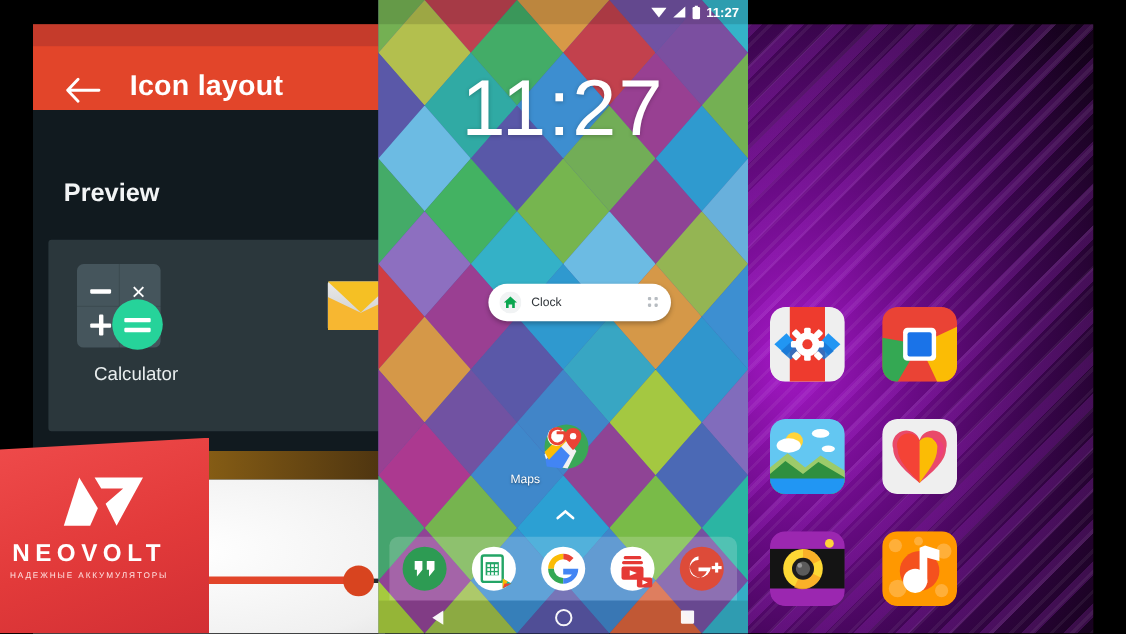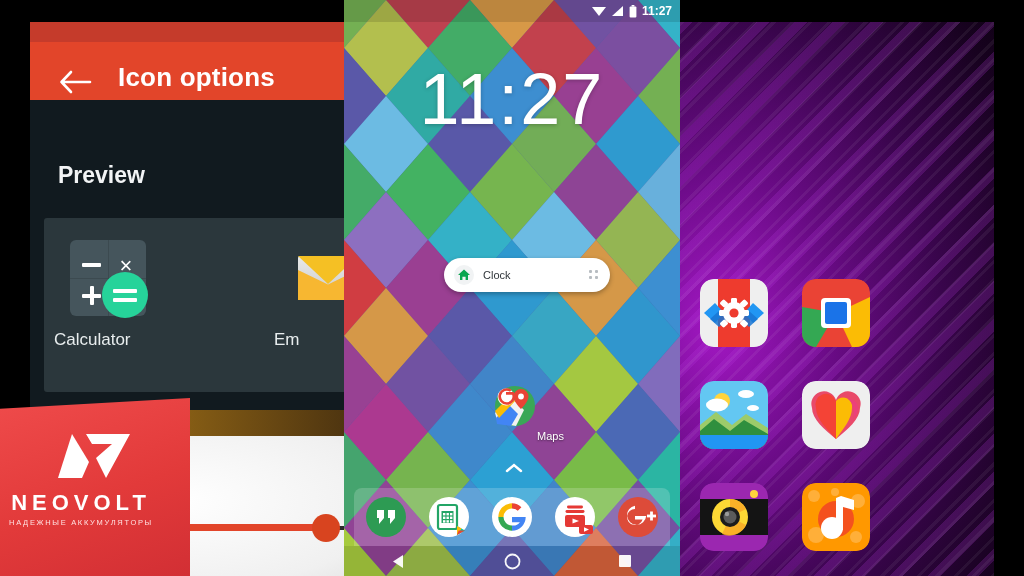--- a/index.html
+++ b/index.html
@@ -17,21 +17,21 @@
                  background:#c0392b; opacity:.85; }
   #back-arrow { position:absolute; left:28px; top:47px; width:34px; height:26px; }
   #appbar-title { position:absolute; left:88px; top:40px; color:#fff;
                   font-size:26px; font-weight:bold; letter-spacing:.2px; white-space:nowrap; }
   #preview-label { position:absolute; left:28px; top:140px; color:#f2f4f5;
                    font-size:23px; font-weight:bold; }
   #preview-card { position:absolute; left:14px; top:196px; width:330px; height:174px;
                   background:#2b373c; border-radius:3px; }
   .prev-cell { position:absolute; top:22px; width:108px; }
   .prev-icon { width:76px; height:76px; margin:0 auto; position:relative; }
-  .prev-name { text-align:left; color:#e8edee; font-size:17px; margin-top:14px;
+  .prev-name { text-align:right; color:#e8edee; font-size:17px; margin-top:14px;
                white-space:nowrap; overflow:hidden; }
 
   
   .calc-base { position:absolute; inset:0; background:#45555c; border-radius:6px; }
   .calc-v { position:absolute; left:50%; top:0; width:1px; height:100%; background:rgba(0,0,0,.12); }
   .calc-h { position:absolute; left:0; top:50%; width:100%; height:1px; background:rgba(0,0,0,.12); }
   .calc-minus { position:absolute; left:12px; top:23px; width:19px; height:4px; background:#fff; border-radius:1px;}
   .calc-plus-v { position:absolute; left:20px; top:46px; width:4px; height:19px; background:#fff; border-radius:1px;}
   .calc-plus-h { position:absolute; left:12px; top:54px; width:19px; height:4px; background:#fff; border-radius:1px;}
   .calc-x { position:absolute; left:45px; top:16px; width:22px; height:22px; color:#fff;
@@ -99,21 +99,21 @@
   #popup { position:absolute; left:100px; top:258px; width:166px; }
   .pop-row { position:relative; height:34px; margin-bottom:8px; background:#fff;
              border-radius:17px; display:flex; align-items:center; padding:0 10px;
              box-shadow:0 2px 5px rgba(0,0,0,.3); }
   .pop-ico { width:20px; height:20px; position:relative; flex:0 0 20px; margin-right:9px; }
   .pop-label { color:#30353a; font-size:11px; }
   .pop-grip { position:absolute; right:11px; top:12px; width:10px; height:10px; }
   .pop-grip span { position:absolute; width:3px; height:3px; background:#b7bcc1; border-radius:1px; }
 
   #maps-icon { position:absolute; left:150px; top:385px; width:42px; height:42px; }
-  #maps-label { position:absolute; left:120px; top:430px; width:100px; text-align:right;
+  #maps-label { position:absolute; left:120px; top:430px; width:100px; text-align:left;
                 color:#fff; font-size:11px; text-shadow:0 1px 2px rgba(0,0,0,.5); }
   #drawer-chevron { position:absolute; left:160px; top:462px; width:20px; height:12px; }
 
   #dock { position:absolute; left:10px; top:488px; width:316px; height:58px;
           background:rgba(255,255,255,.18); border-radius:8px 8px 0 0;
           display:flex; align-items:center; justify-content:space-around; }
   .dock-ico { width:44px; height:44px; position:relative; }
 
   #navbar { position:absolute; left:0; bottom:0; width:336px; height:30px;
             background:rgba(0,0,0,.10); display:flex; align-items:center; justify-content:space-around; }
@@ -135,21 +135,21 @@
 
 <div id="stage">
 
   <div id="left-panel">
 
     <div id="left-appbar">
       <div id="left-appbar-shade"></div>
       <svg id="back-arrow" viewBox="0 0 34 26">
         <path d="M13 3 L3.5 13 L13 23 M3.5 13 H32" stroke="#fff" stroke-width="2.6" fill="none" stroke-linecap="round" stroke-linejoin="round"></path>
       </svg>
-      <div id="appbar-title">Icon options</div>
+      <div id="appbar-title">Icon layout</div>
     </div>
 
     <div id="preview-label">Preview</div>
 
     <div id="preview-card">
 
       <div class="prev-cell" style="left:10px;">
         <div class="prev-icon">
           <div class="calc-base"></div>
             <div class="calc-v"></div>

